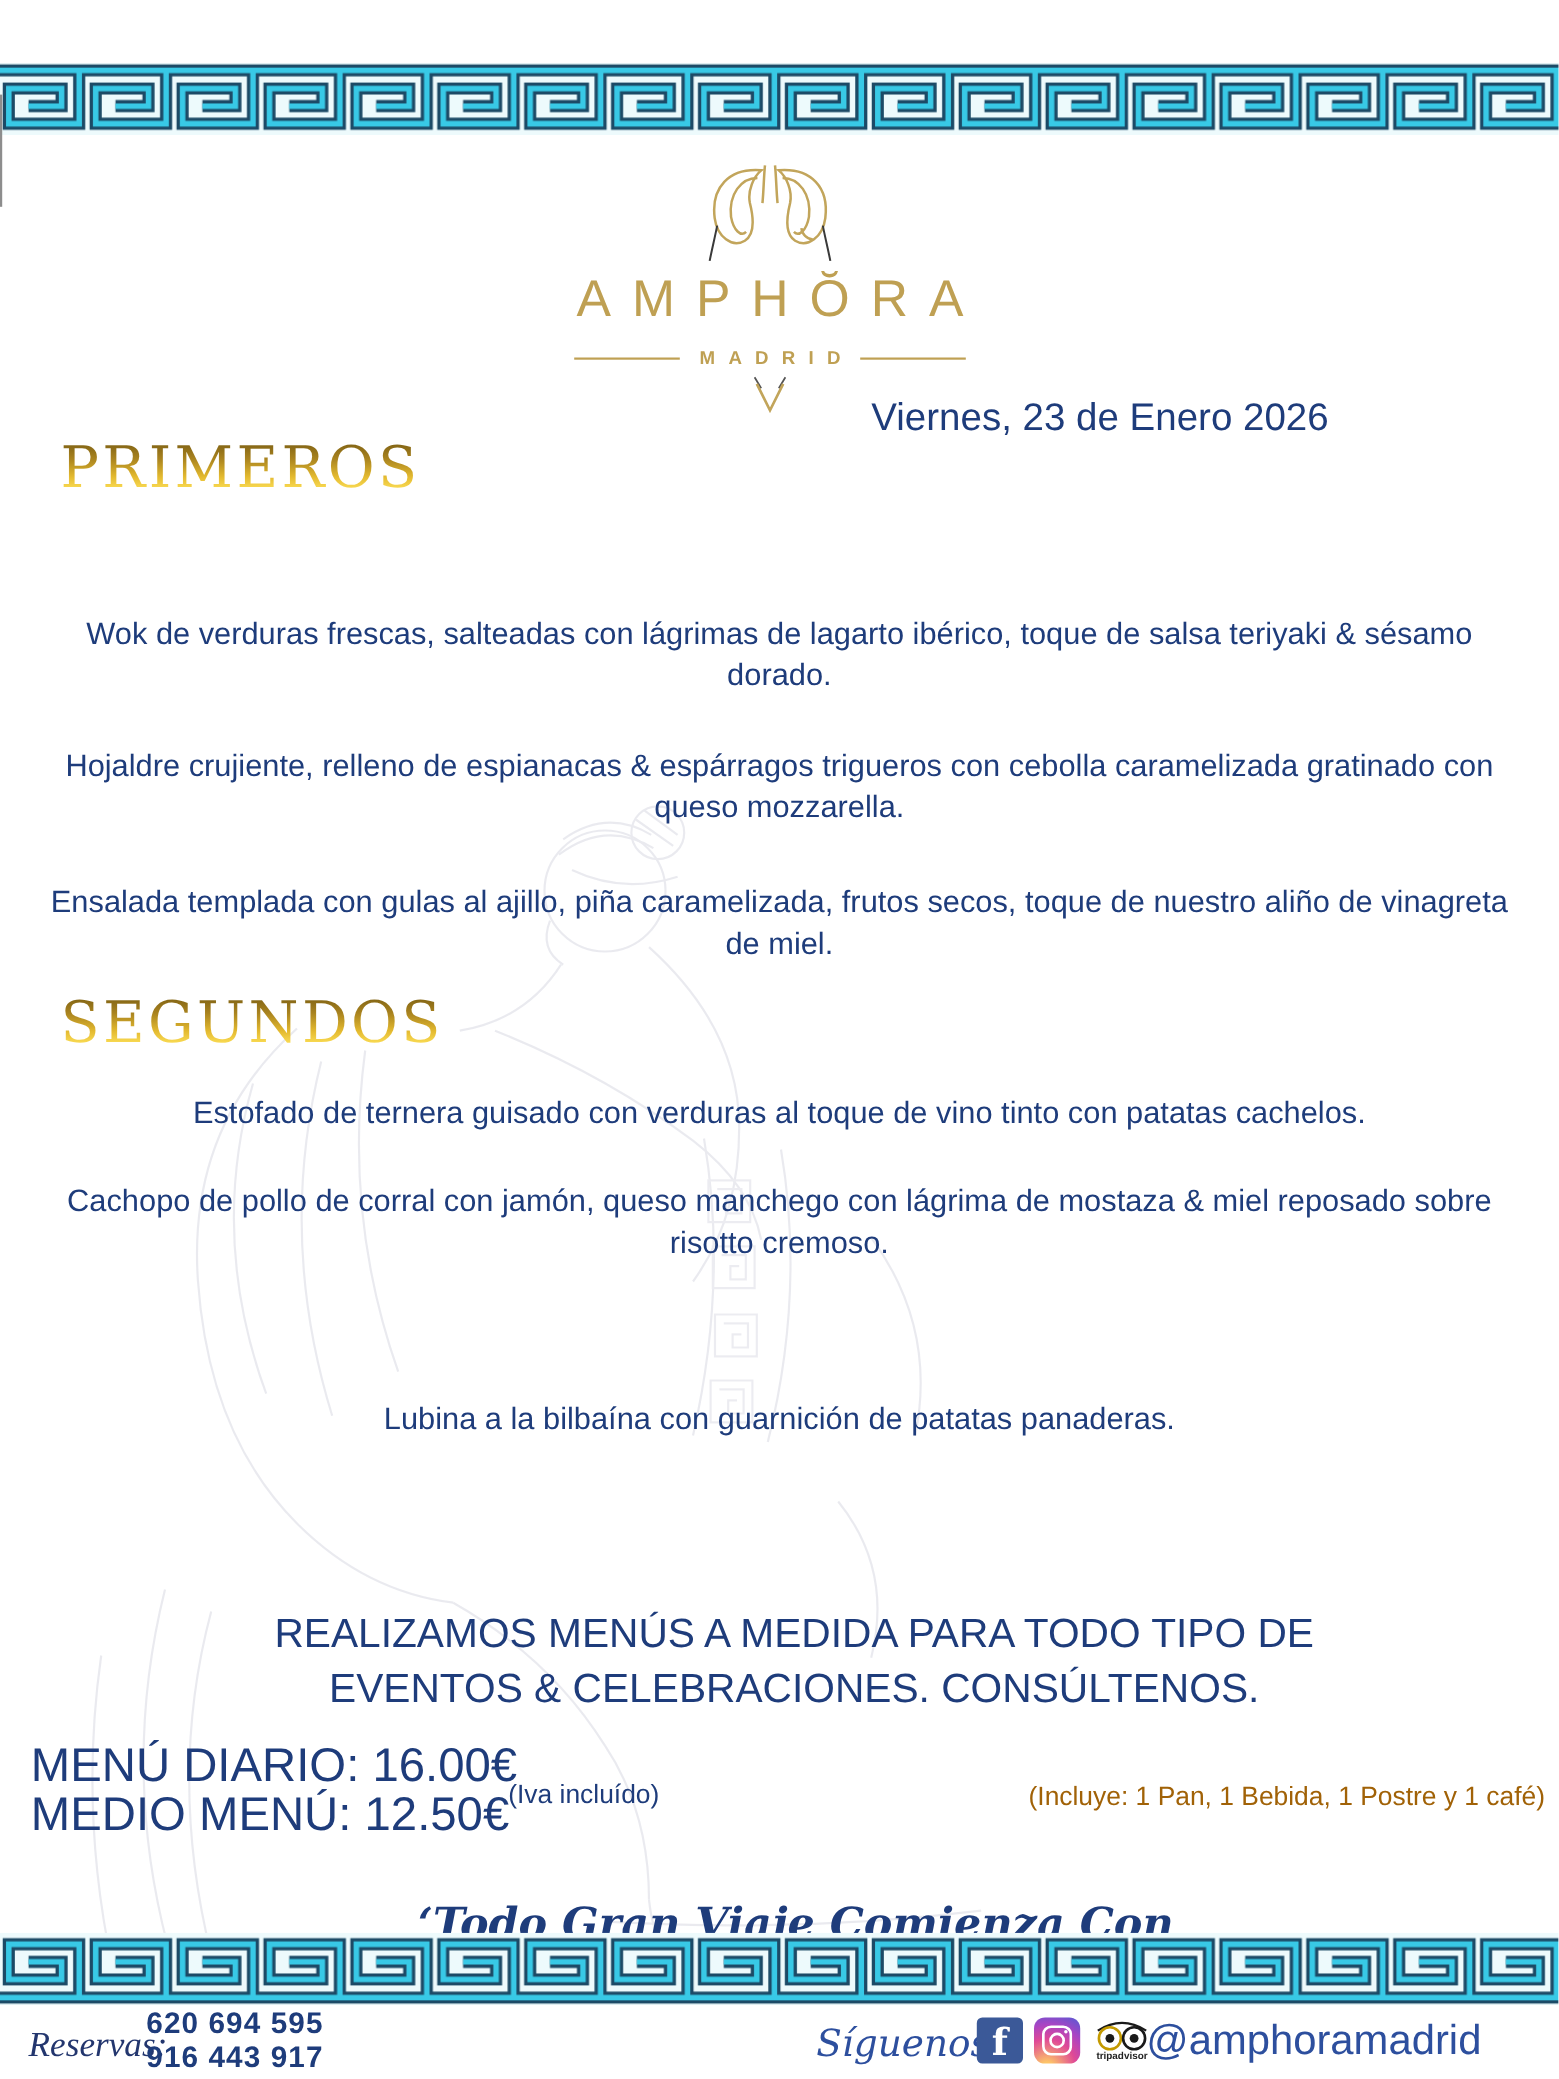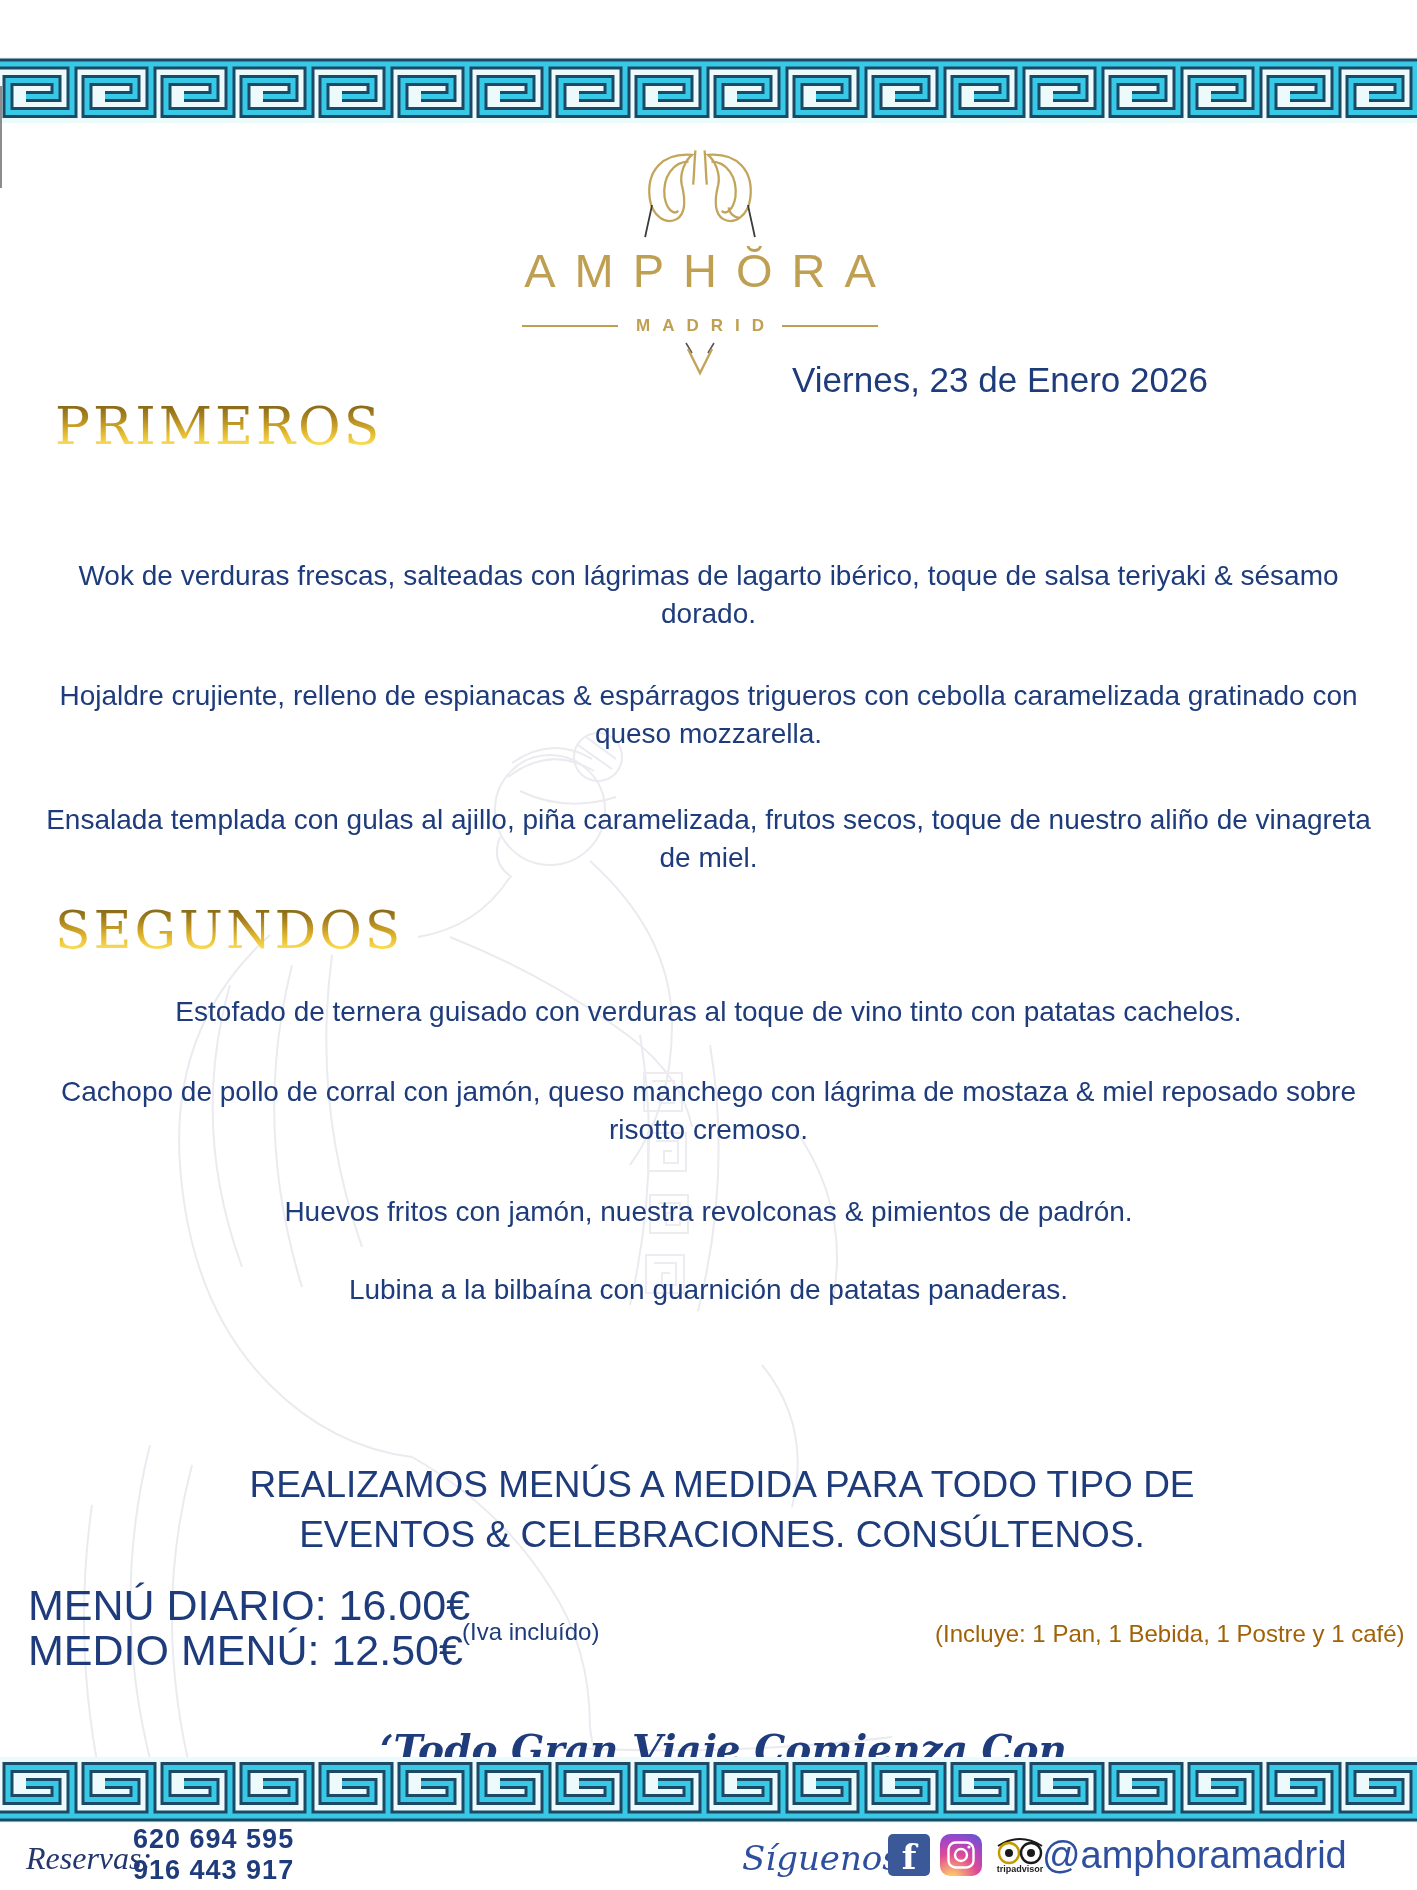--- a/index.html
+++ b/index.html
@@ -177,21 +177,20 @@
   <div class="menu-date">Viernes, 23 de Enero 2026</div>
 
   <div class="section-title title-primeros">PRIMEROS</div>
   <div class="menu-item" style="top:557px;">Wok de verduras frescas, salteadas con lágrimas de lagarto ibérico, toque de salsa teriyaki &amp; sésamo dorado.</div>
   <div class="menu-item" style="top:677px;">Hojaldre crujiente, relleno de espianacas &amp; espárragos trigueros con cebolla caramelizada gratinado con queso mozzarella.</div>
   <div class="menu-item" style="top:801px;">Ensalada templada con gulas al ajillo, piña caramelizada, frutos secos, toque de nuestro aliño de vinagreta de miel.</div>
 
   <div class="section-title title-segundos">SEGUNDOS</div>
   <div class="menu-item" style="top:993px;">Estofado de ternera guisado con verduras al toque de vino tinto con patatas cachelos.</div>
   <div class="menu-item" style="top:1073px;">Cachopo de pollo de corral con jamón, queso manchego con lágrima de mostaza &amp; miel reposado sobre risotto cremoso.</div>
-  <div class="menu-item" style="top:1193px;">Huevos fritos con jamón, nuestra revolconas &amp; pimientos de padrón.</div>
   <div class="menu-item" style="top:1271px;">Lubina a la bilbaína con guarnición de patatas panaderas.</div>
 
   <div class="events-note">REALIZAMOS MENÚS A MEDIDA PARA TODO TIPO DE EVENTOS &amp; CELEBRACIONES. CONSÚLTENOS.</div>
 
   <div class="price-line price-diario">
     <span>MENÚ DIARIO:</span>
     <span>16.00€</span>
   </div>
   <div class="price-line price-medio">
     <span>MEDIO MENÚ:</span>

